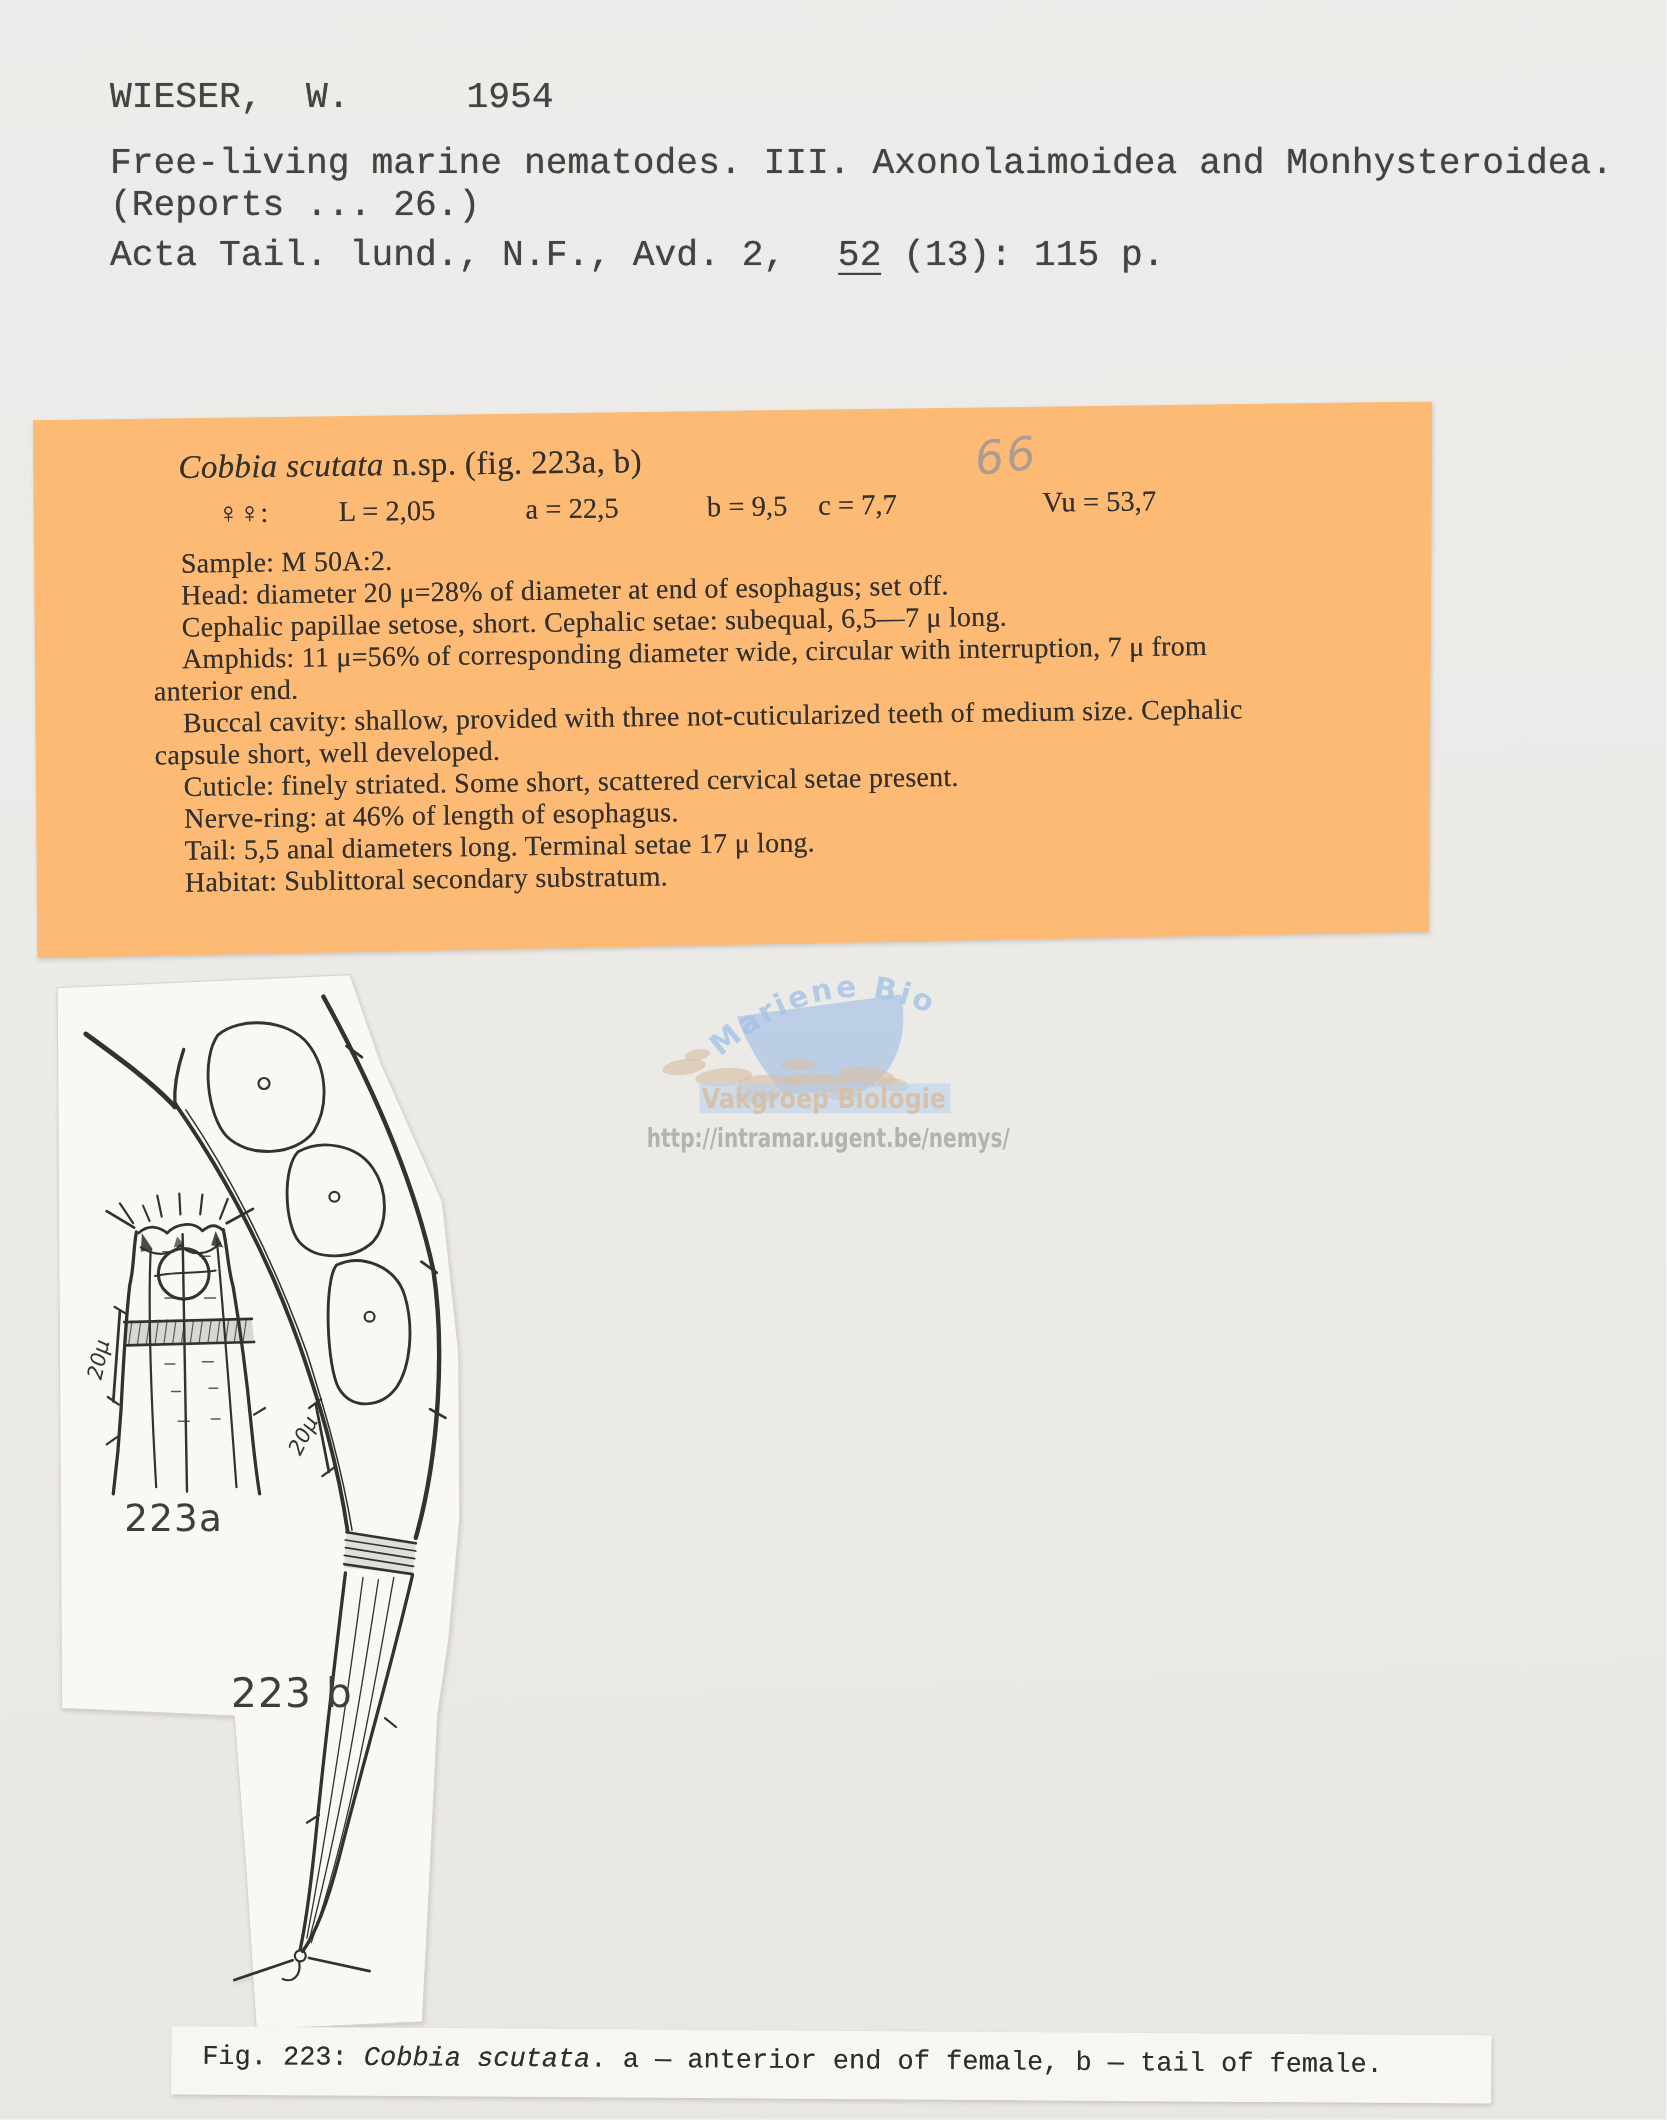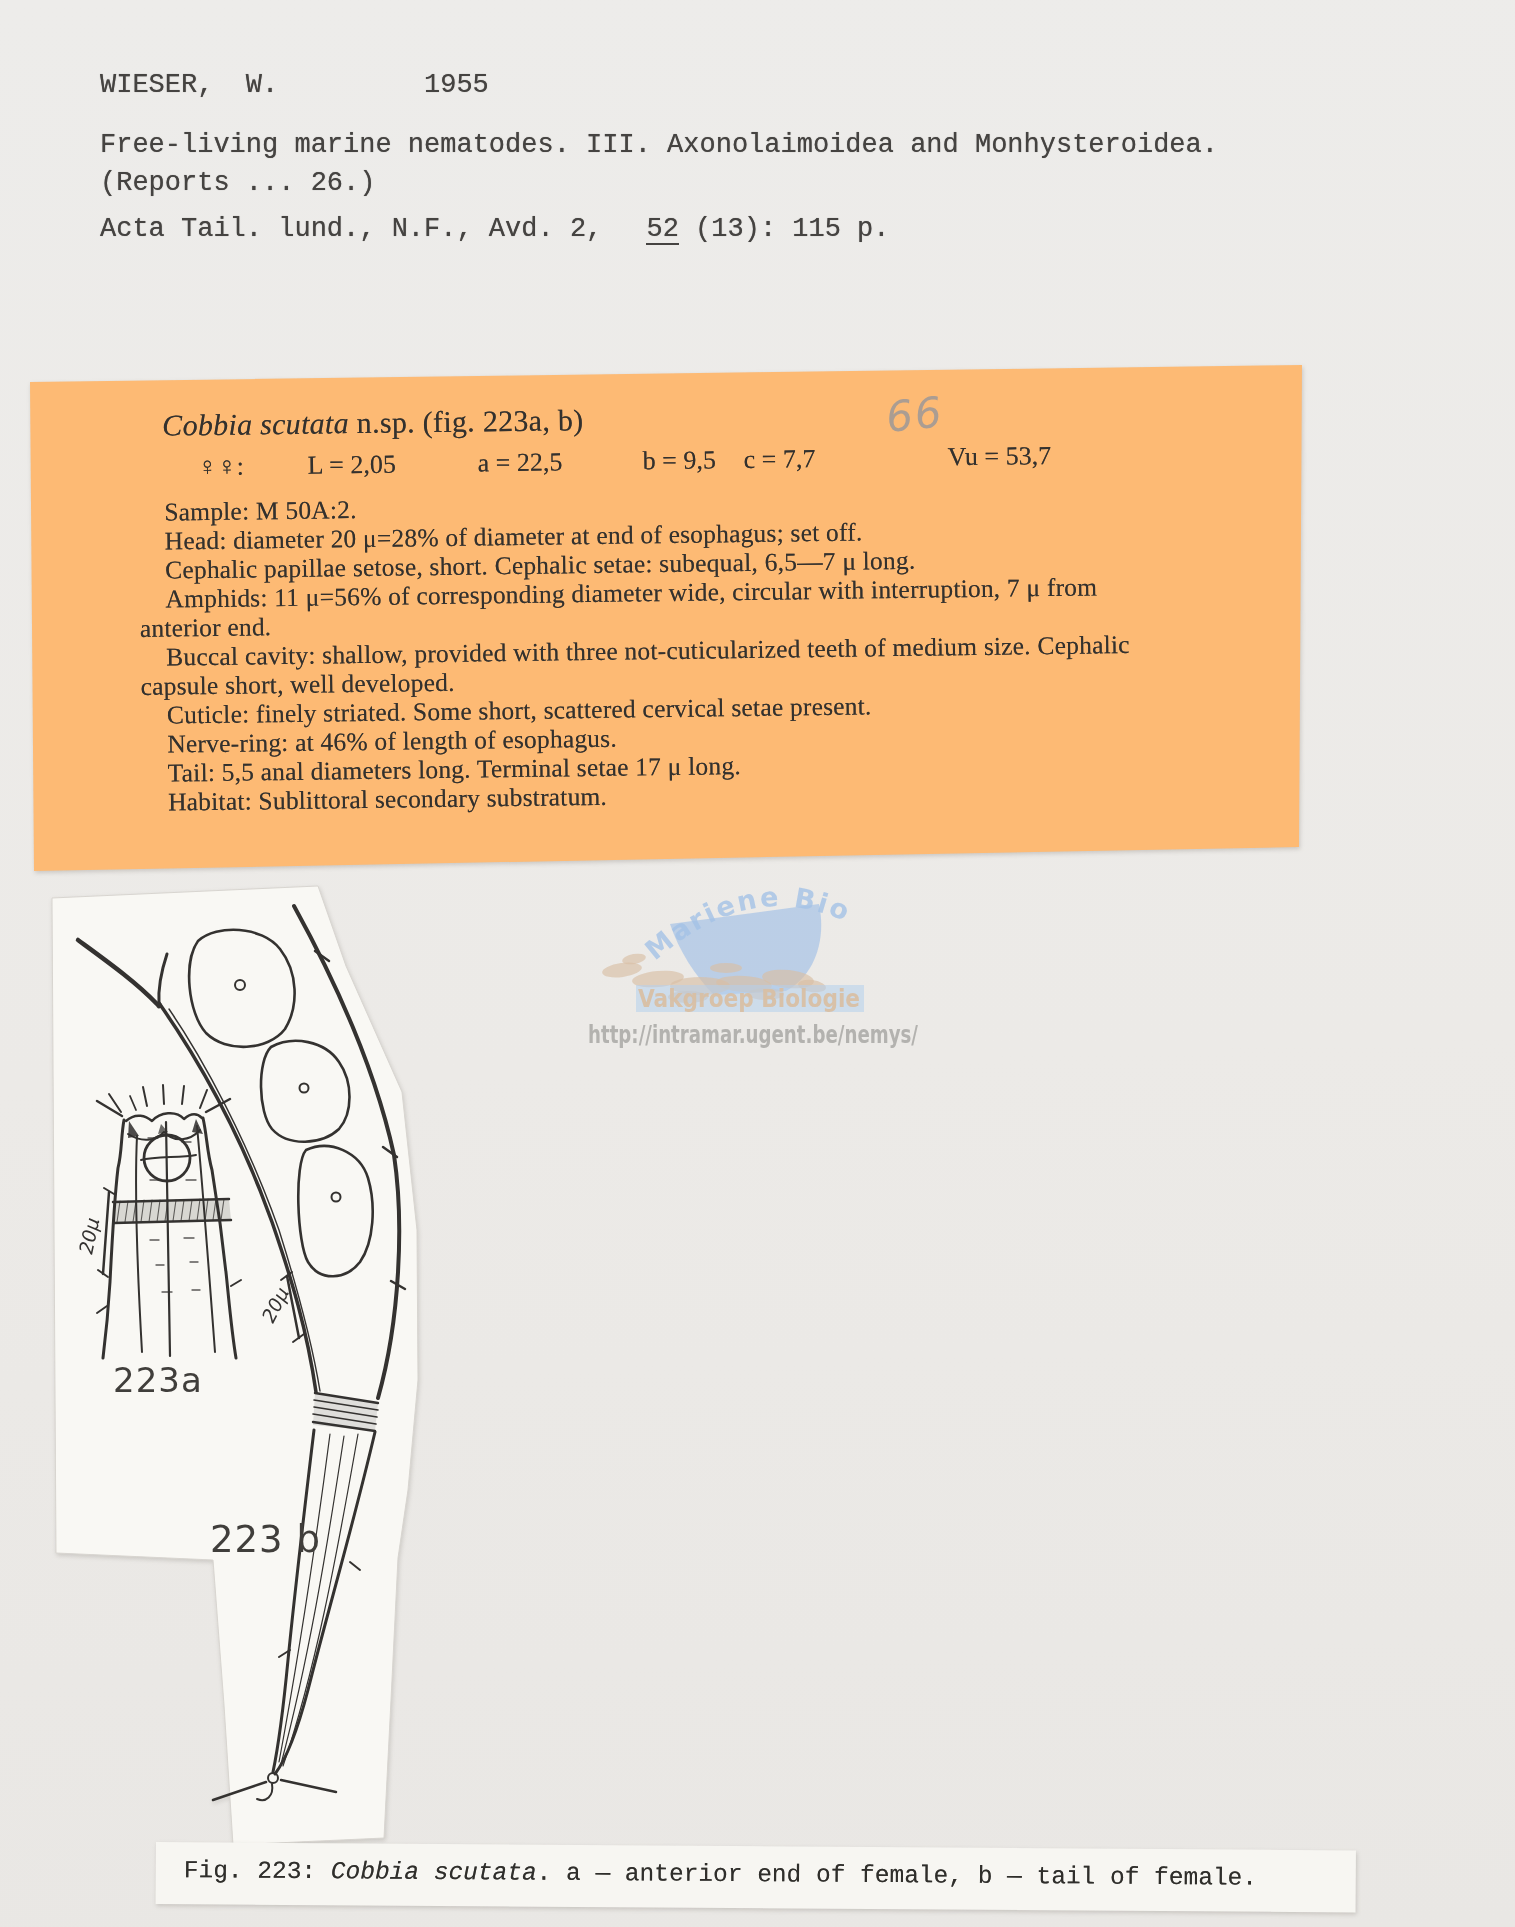--- a/index.html
+++ b/index.html
@@ -6,21 +6,21 @@
   body{
     width:1515px;height:1927px;position:relative;overflow:hidden;
     background:linear-gradient(178deg,#edecea 0%,#eceae7 55%,#e9e7e4 100%);
     font-family:"Liberation Serif","DejaVu Serif",serif;
   }
   .abs{position:absolute;}
 
   
   .typewriter{
     font-family:"Liberation Mono","DejaVu Sans Mono",monospace;
-    color:#454341;font-size:27px;white-space:pre;
+    color:#454341;font-size:33px;white-space:pre;
     text-shadow:0 0 0.7px rgba(60,58,55,.75);
   }
   .tw-underline{border-bottom:2.5px solid #454341;padding-bottom:0px;display:inline-block;line-height:0.95;margin-left:28px;}
 
   
   .clip-shadow{position:absolute;filter:drop-shadow(1px 2px 2px rgba(80,74,66,.22));}
   .text-clip{
     position:relative;width:1278px;height:514px;background:#fdba74;
     clip-path:polygon(2px 22px,1274px 5px,1271px 487px,6px 511px);
   }
@@ -60,21 +60,21 @@
   .scalebar-label{font-family:"DejaVu Sans",sans-serif;font-style:italic;fill:#343230;}
   .wm-arc{font-family:"DejaVu Sans",sans-serif;font-weight:bold;}
   .wm-band-text{font-family:"DejaVu Sans",sans-serif;font-weight:bold;}
   .wm-url{font-family:"DejaVu Sans",sans-serif;font-weight:bold;}
 </style>
 </head>
 <body>
 
 <div>
   <div class="abs typewriter" style="left:100px;top:70px;"><span>WIESER,  W.</span></div>
-  <div class="abs typewriter" style="left:424px;top:70px;">1955</div>
+  <div class="abs typewriter" style="left:424px;top:70px;">1954</div>
   <div class="abs typewriter" style="left:100px;top:130px;">Free-living marine nematodes. III. Axonolaimoidea and Monhysteroidea.</div>
   <div class="abs typewriter" style="left:100px;top:168px;">(Reports ... 26.)</div>
   <div class="abs typewriter" style="left:100px;top:214px;"><span>Acta Tail. lund., N.F., Avd. 2, </span><span class="tw-underline">52</span><span> (13): 115 p.</span></div>
 </div>
 
 <div class="clip-shadow" style="left:28px;top:360px;">
   <div class="text-clip">
     <div class="text-clip-inner">
       <div class="sp-heading"><span class="it">Cobbia scutata</span><span> n.sp. (fig. 223a, b)</span></div>
       <div class="meas" style="left:172px;">♀♀:</div>

